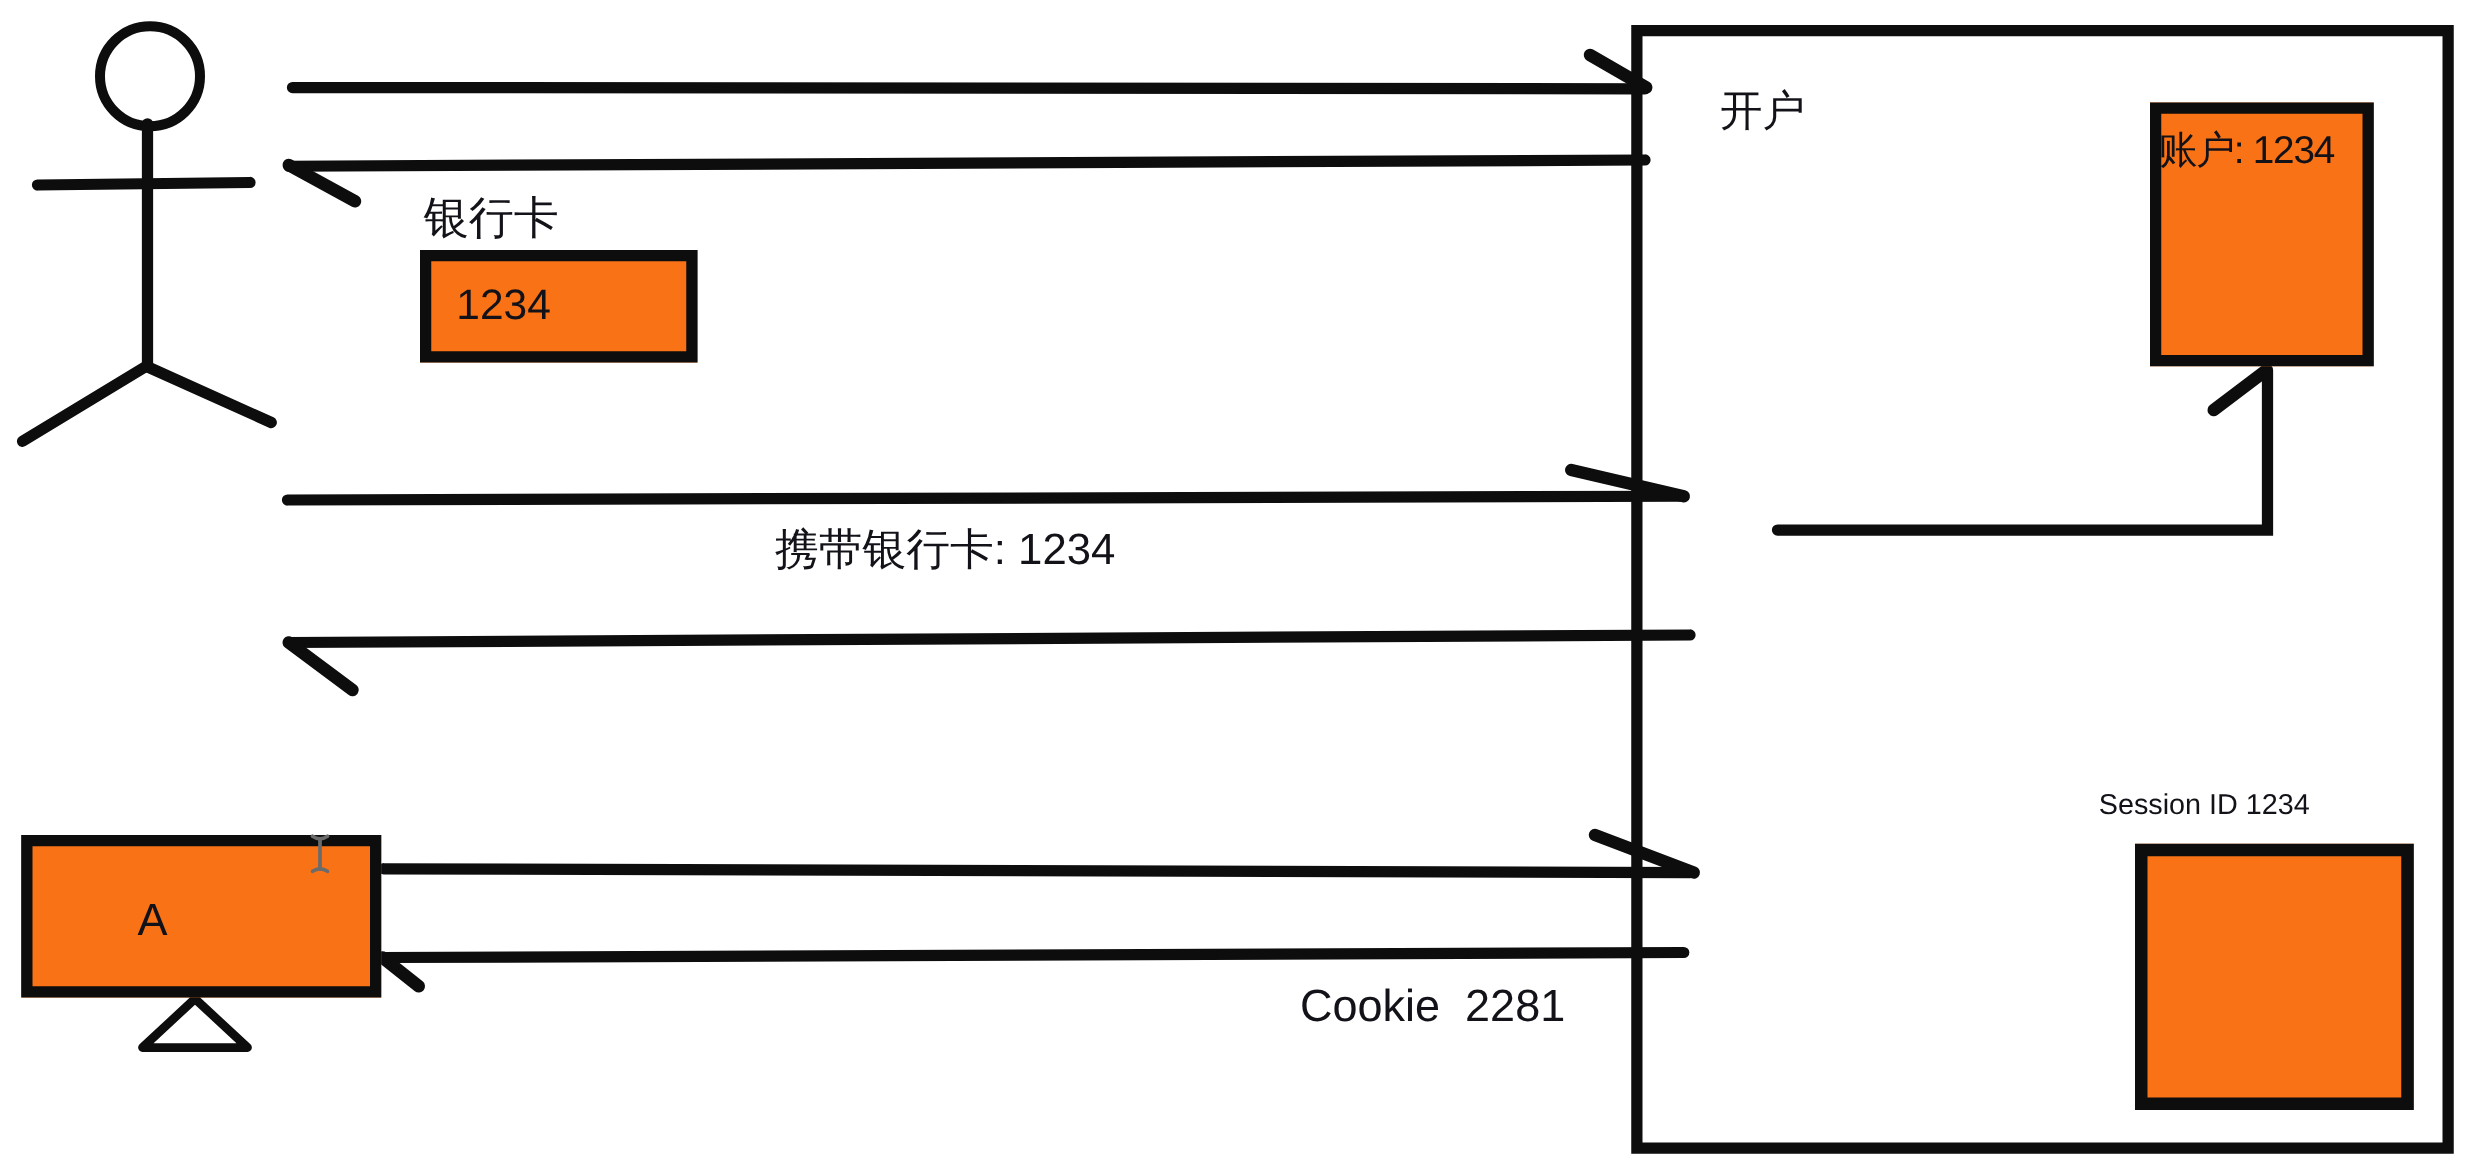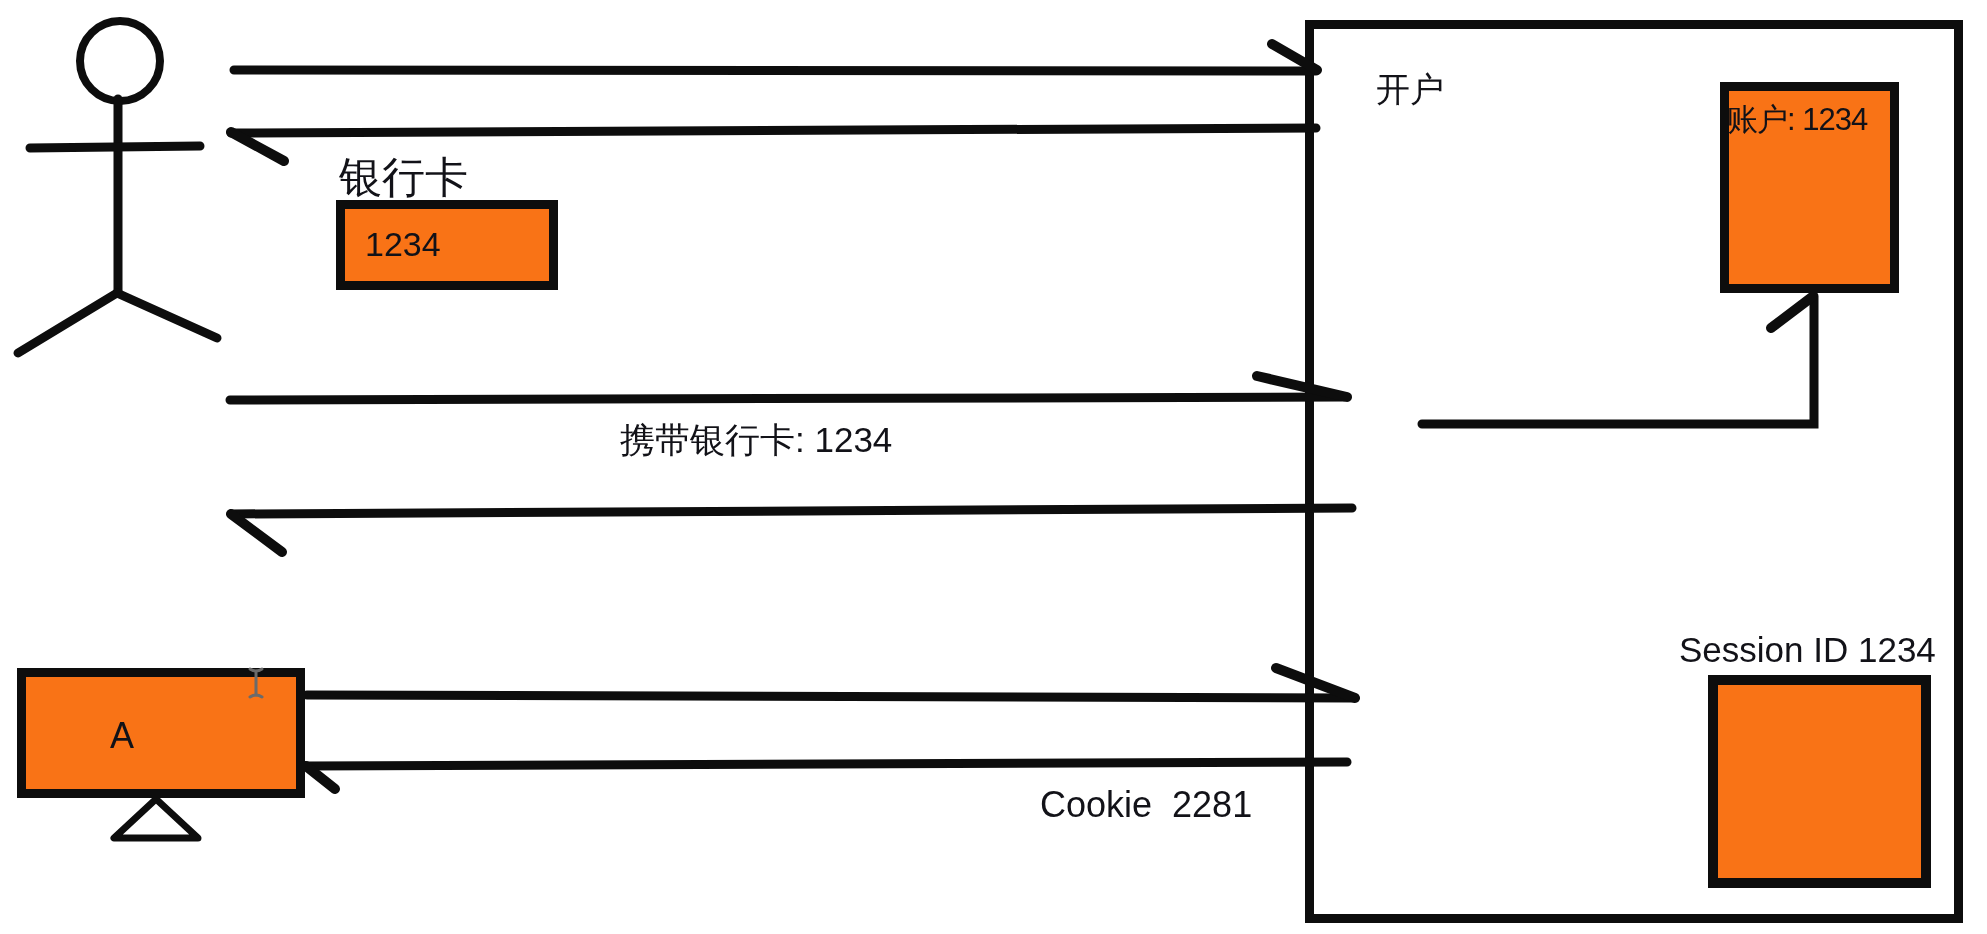--- a/index.html
+++ b/index.html
@@ -44,41 +44,41 @@
     left: 1720px; top: 82px;
     width: 179px; height: 211px;
   }
   .account-label {
     position: absolute;
     left: -2px; top: 8px;
     font-size: 31px;
     letter-spacing: -1px;
     white-space: nowrap;
   }
-  .bank-card-label { left: 339px; top: 153px; font-size: 43px; }
+  .bank-card-label { left: 339px; top: 153px; font-size: 36px; }
   .bank-card-box {
     left: 336px; top: 200px;
     width: 222px; height: 90px;
   }
   .bank-card-value {
     position: absolute;
     left: 20px; top: 16px;
     font-size: 34px;
   }
   .carry-note { left: 620px; top: 420px; font-size: 35px; }
   .client-a-box {
     left: 17px; top: 668px;
     width: 288px; height: 130px;
   }
   .client-a-label {
     position: absolute;
     left: 84px; top: 38px;
     font-size: 36px;
   }
-  .session-label { left: 1679px; top: 630px; font-size: 35px; }
+  .session-label { left: 1679px; top: 630px; font-size: 23px; }
   .session-box {
     left: 1708px; top: 675px;
     width: 223px; height: 213px;
     border-width: 10px;
   }
   .cookie-note { left: 1040px; top: 784px; font-size: 36px; white-space: pre; }
   svg { display: block; }
 </style>
 </head>
 <body>

